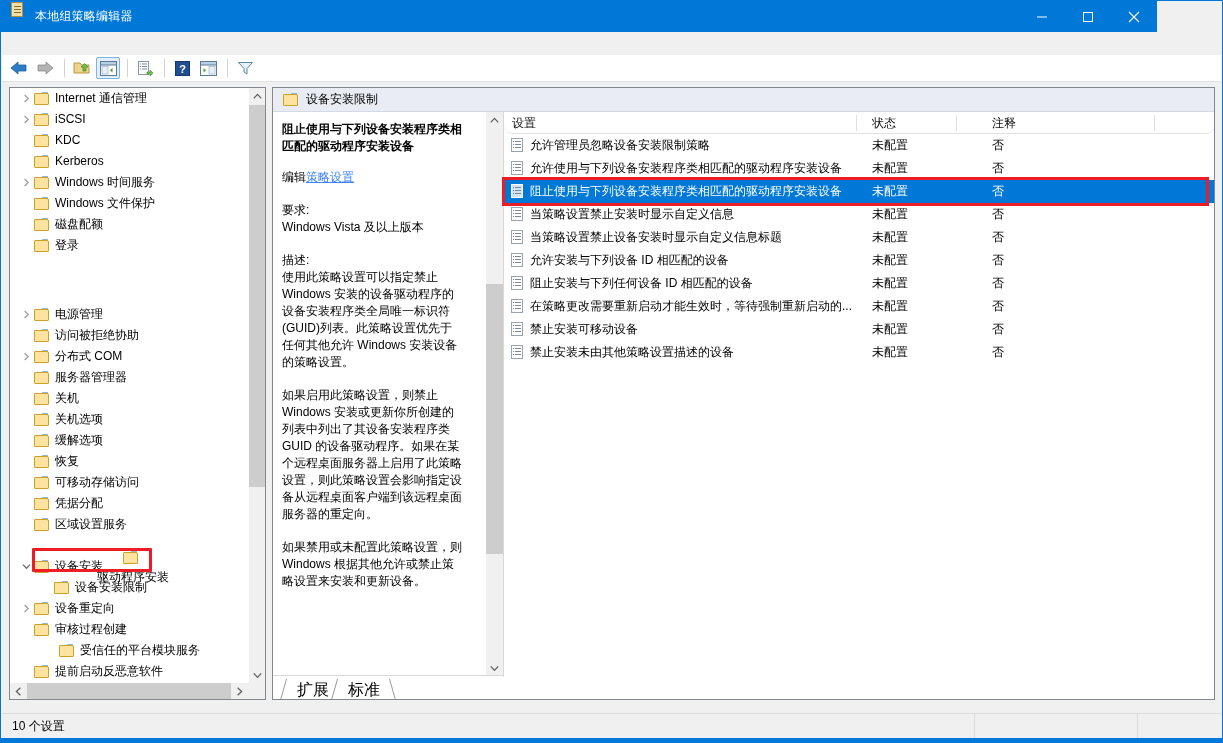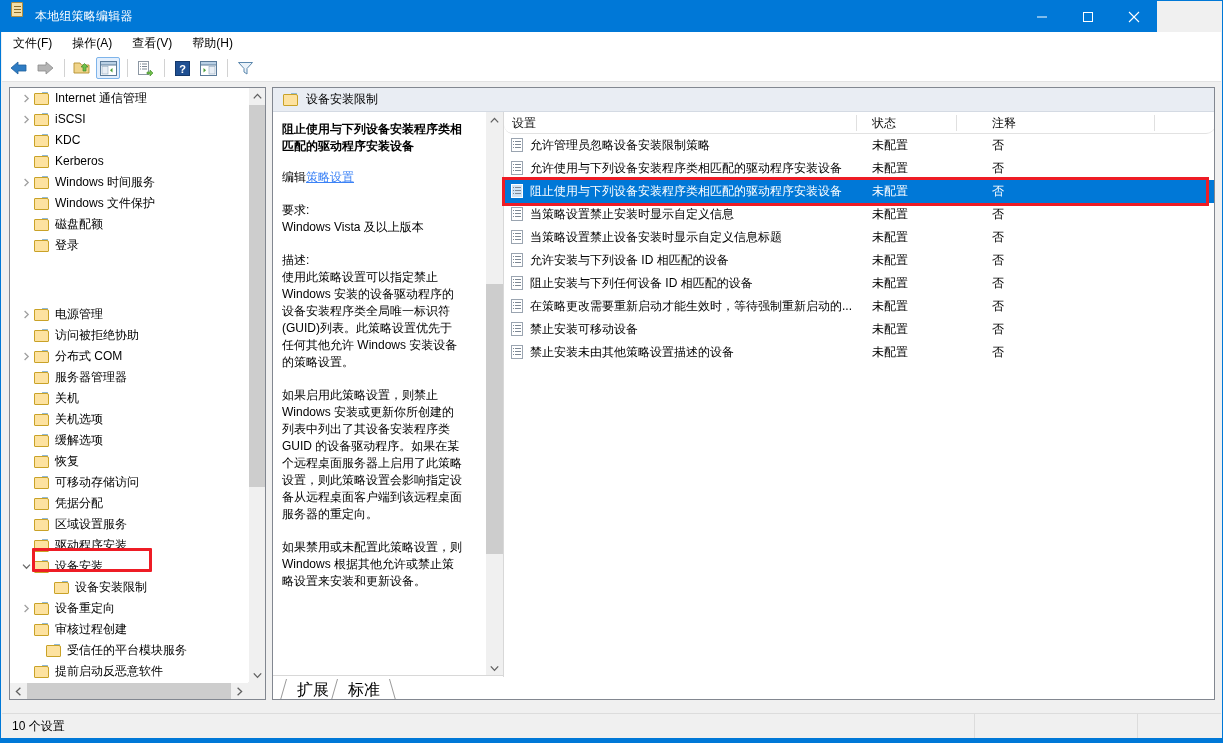--- a/index.html
+++ b/index.html
@@ -274,26 +274,20 @@
       </div>
       <div class="winbtn">
         <svg width="12" height="12" viewBox="0 0 12 12">
             <line x1="1" y1="1" x2="11" y2="11" stroke="#ffffff" stroke-width="1.1"></line>
             <line x1="11" y1="1" x2="1" y2="11" stroke="#ffffff" stroke-width="1.1"></line>
           </svg>
       </div>
     </div>
   </div>
 
-  <div class="menubar">
-    <div class="menuitem">文件(F)</div>
-    <div class="menuitem">操作(A)</div>
-    <div class="menuitem">查看(V)</div>
-    <div class="menuitem">帮助(H)</div>
-  </div>
 
   <div class="toolbar">
     <div class="tbtn">
       <svg width="18" height="14" viewBox="0 0 18 14">
         <path d="M8,1 L8,4 L16,4 L16,10 L8,10 L8,13 L1,7 Z" fill="#2e7cc4" stroke="#1f5f9c" stroke-width="0.8" stroke-linejoin="round"></path>
       </svg>
     </div>
     <div class="tbtn">
       <svg width="18" height="14" viewBox="0 0 18 14">
         <path d="M10,1 L10,4 L2,4 L2,10 L10,10 L10,13 L17,7 Z" fill="#b4b4b4" stroke="#8c8c8c" stroke-width="0.8" stroke-linejoin="round"></path>
@@ -521,21 +515,21 @@
             <div class="tlabel">凭据分配</div>
           </div>
           <div class="trow" style="padding-left: 8px;">
             <div class="twist"></div>
             <div class="folder">
               <div class="f-tab"></div>
               <div class="f-back"></div>
             </div>
             <div class="tlabel">区域设置服务</div>
           </div>
-          <div class="trow" style="padding-left: 8px;">
+          <div class="trow" style="padding-left: 8px; flex-direction: column;">
             <div class="twist"></div>
             <div class="folder">
               <div class="f-tab"></div>
               <div class="f-back"></div>
             </div>
             <div class="tlabel">驱动程序安装</div>
           </div>
           <div class="trow" style="padding-left: 8px;">
             <div class="twist">
               <svg width="9" height="7" viewBox="0 0 9 7">
@@ -569,21 +563,21 @@
             <div class="tlabel">设备重定向</div>
           </div>
           <div class="trow" style="padding-left: 8px;">
             <div class="twist"></div>
             <div class="folder">
               <div class="f-tab"></div>
               <div class="f-back"></div>
             </div>
             <div class="tlabel">审核过程创建</div>
           </div>
-          <div class="trow" style="padding-left: 20px;">
+          <div class="trow" style="padding-left: 8px; margin-left: 25px;">
             <div class="twist"></div>
             <div class="folder">
               <div class="f-tab"></div>
               <div class="f-back"></div>
             </div>
             <div class="tlabel">受信任的平台模块服务</div>
           </div>
           <div class="trow" style="padding-left: 8px;">
             <div class="twist"></div>
             <div class="folder">

